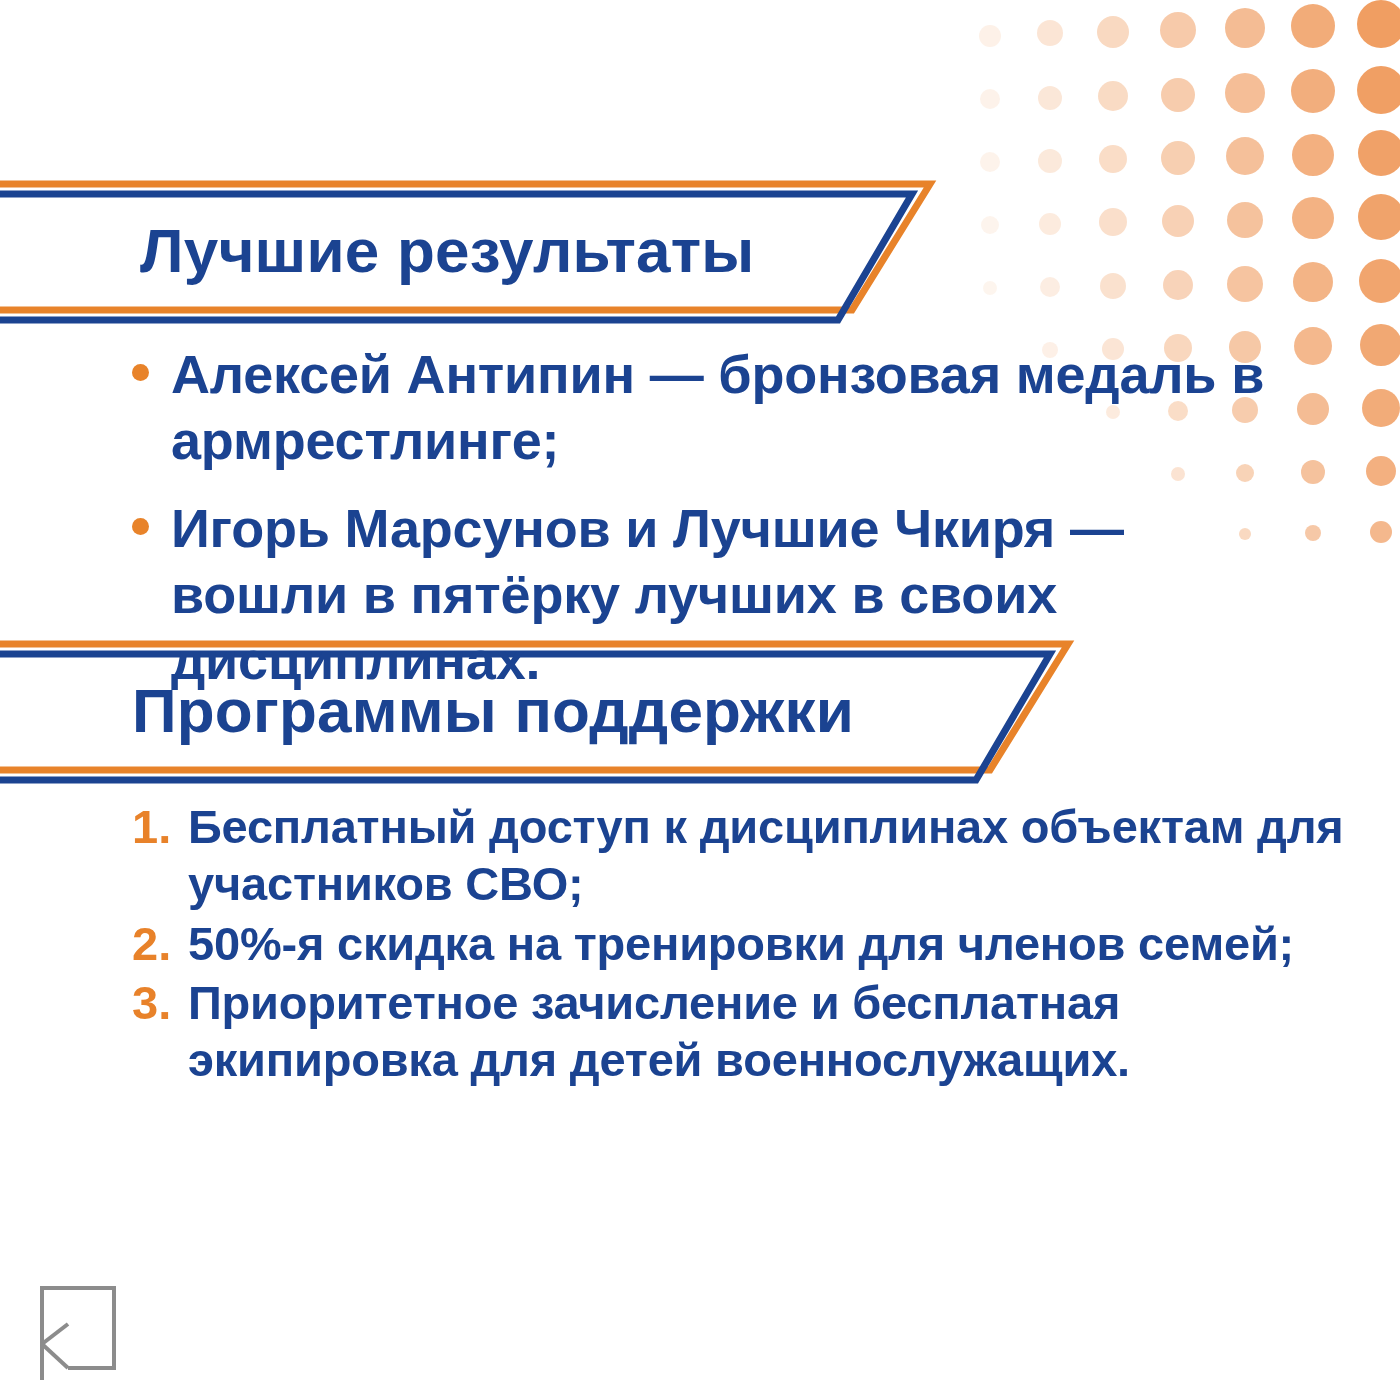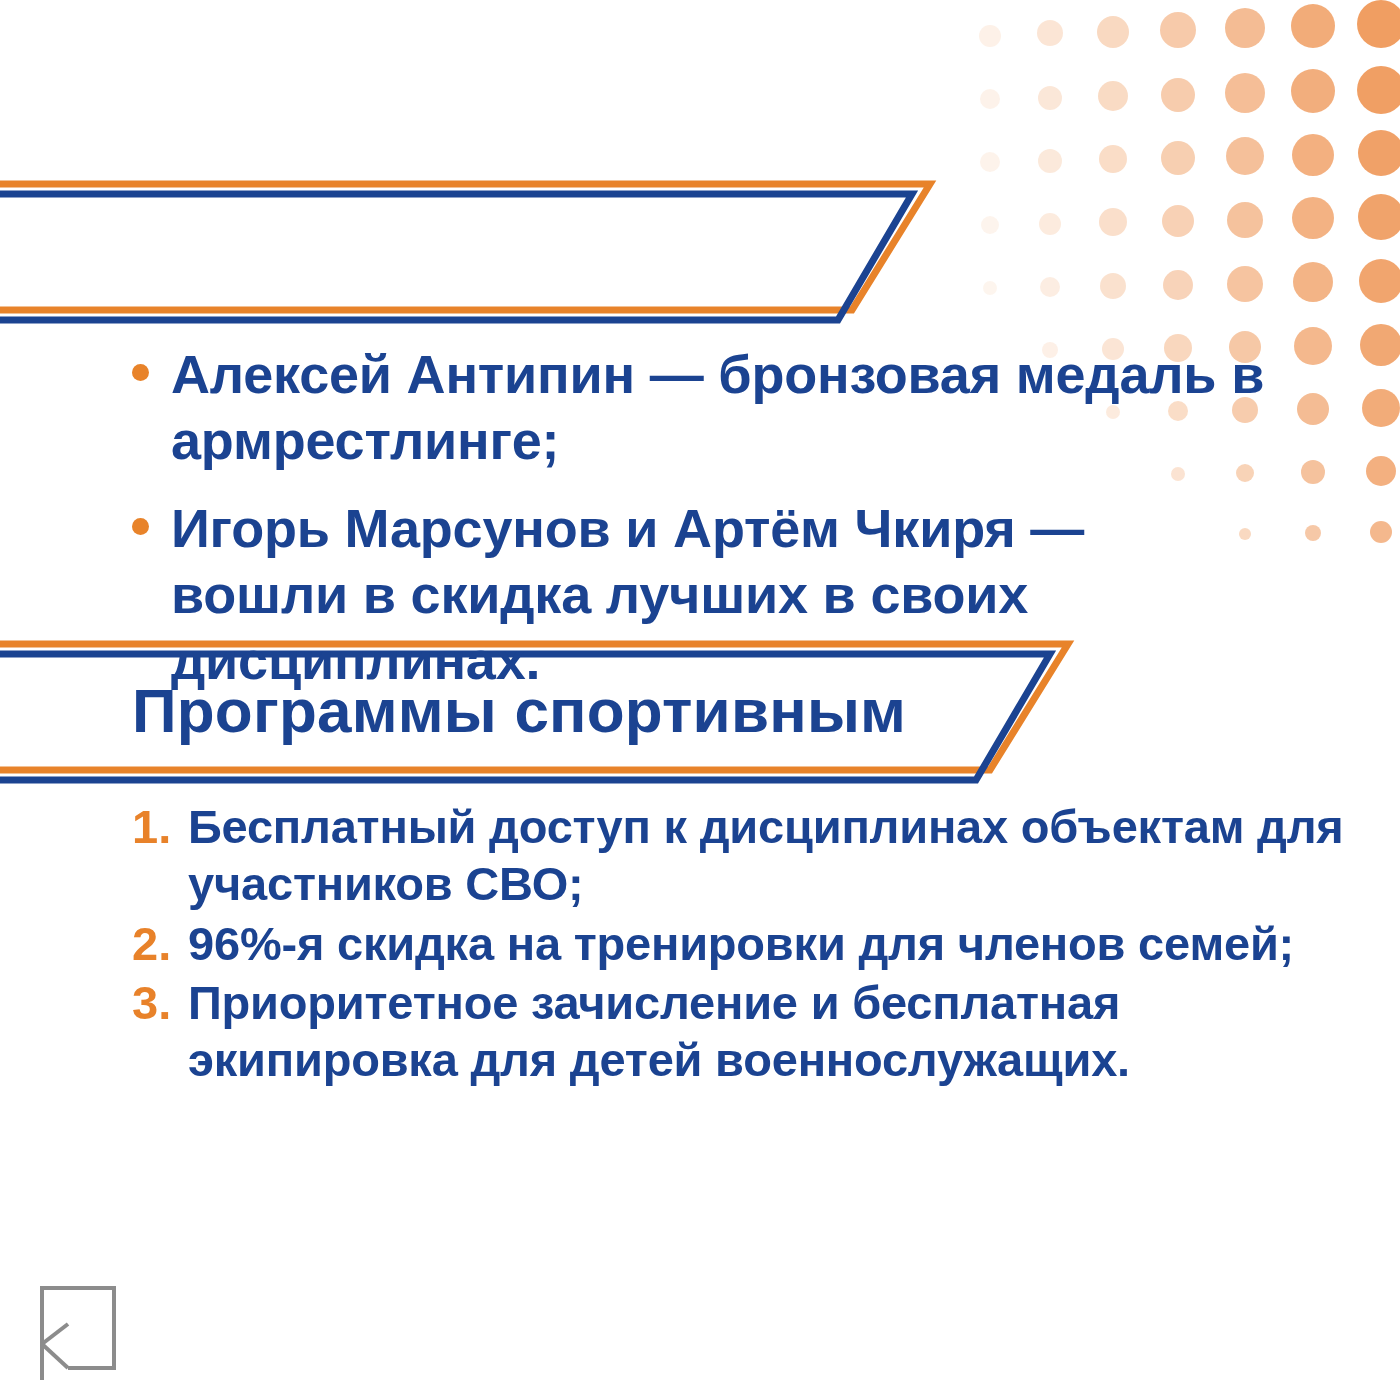--- a/index.html
+++ b/index.html
@@ -192,54 +192,55 @@
   </svg>
 </div>
 
 <div class="banner" id="banner-results">
   <svg width="960" height="160" viewBox="0 0 960 160" xmlns="http://www.w3.org/2000/svg">
 
     <path d="M -20 8 L 930 8 L 852 134 L -20 134" fill="none" stroke="#e8832a" stroke-width="7"></path>
 
     <path d="M -20 18 L 912 18 L 838 144 L -20 144" fill="none" stroke="#1b4391" stroke-width="7"></path>
   </svg>
+  <div class="banner-title">Лучшие результаты</div>
 </div>
 
 <div class="list-block" id="bullet-list">
 
   <div class="bullet-item">
     <span class="bullet-dot"></span>
     <span class="bullet-text">Алексей Антипин — бронзовая медаль в армрестлинге;</span>
   </div>
 
   <div class="bullet-item">
     <span class="bullet-dot"></span>
-    <span class="bullet-text">Игорь Марсунов и Артём Чкиря — вошли в скидка лучших в своих дисциплинах.</span>
+    <span class="bullet-text">Игорь Марсунов и Лучшие Чкиря — вошли в пятёрку лучших в своих дисциплинах.</span>
   </div>
 
 </div>
 
 <div class="banner" id="banner-programs">
   <svg width="1100" height="160" viewBox="0 0 1100 160" xmlns="http://www.w3.org/2000/svg">
     <path d="M -20 8 L 1068 8 L 990 134 L -20 134" fill="none" stroke="#e8832a" stroke-width="7"></path>
     <path d="M -20 18 L 1050 18 L 976 144 L -20 144" fill="none" stroke="#1b4391" stroke-width="7"></path>
   </svg>
-  <div class="banner-title">Программы спортивным</div>
+  <div class="banner-title">Программы поддержки</div>
 </div>
 
 <div class="list-block" id="numbered-list">
 
   <div class="numbered-item">
     <span class="numbered-marker">1.</span>
     <span class="numbered-text">Бесплатный доступ к дисциплинах объектам для участников СВО;</span>
   </div>
 
   <div class="numbered-item">
     <span class="numbered-marker">2.</span>
-    <span class="numbered-text">96%-я скидка на тренировки для членов семей;</span>
+    <span class="numbered-text">50%-я скидка на тренировки для членов семей;</span>
   </div>
 
   <div class="numbered-item">
     <span class="numbered-marker">3.</span>
     <span class="numbered-text">Приоритетное зачисление и бесплатная экипировка для детей военнослужащих.</span>
   </div>
 
 </div>
 
 <div id="logo-mark">

